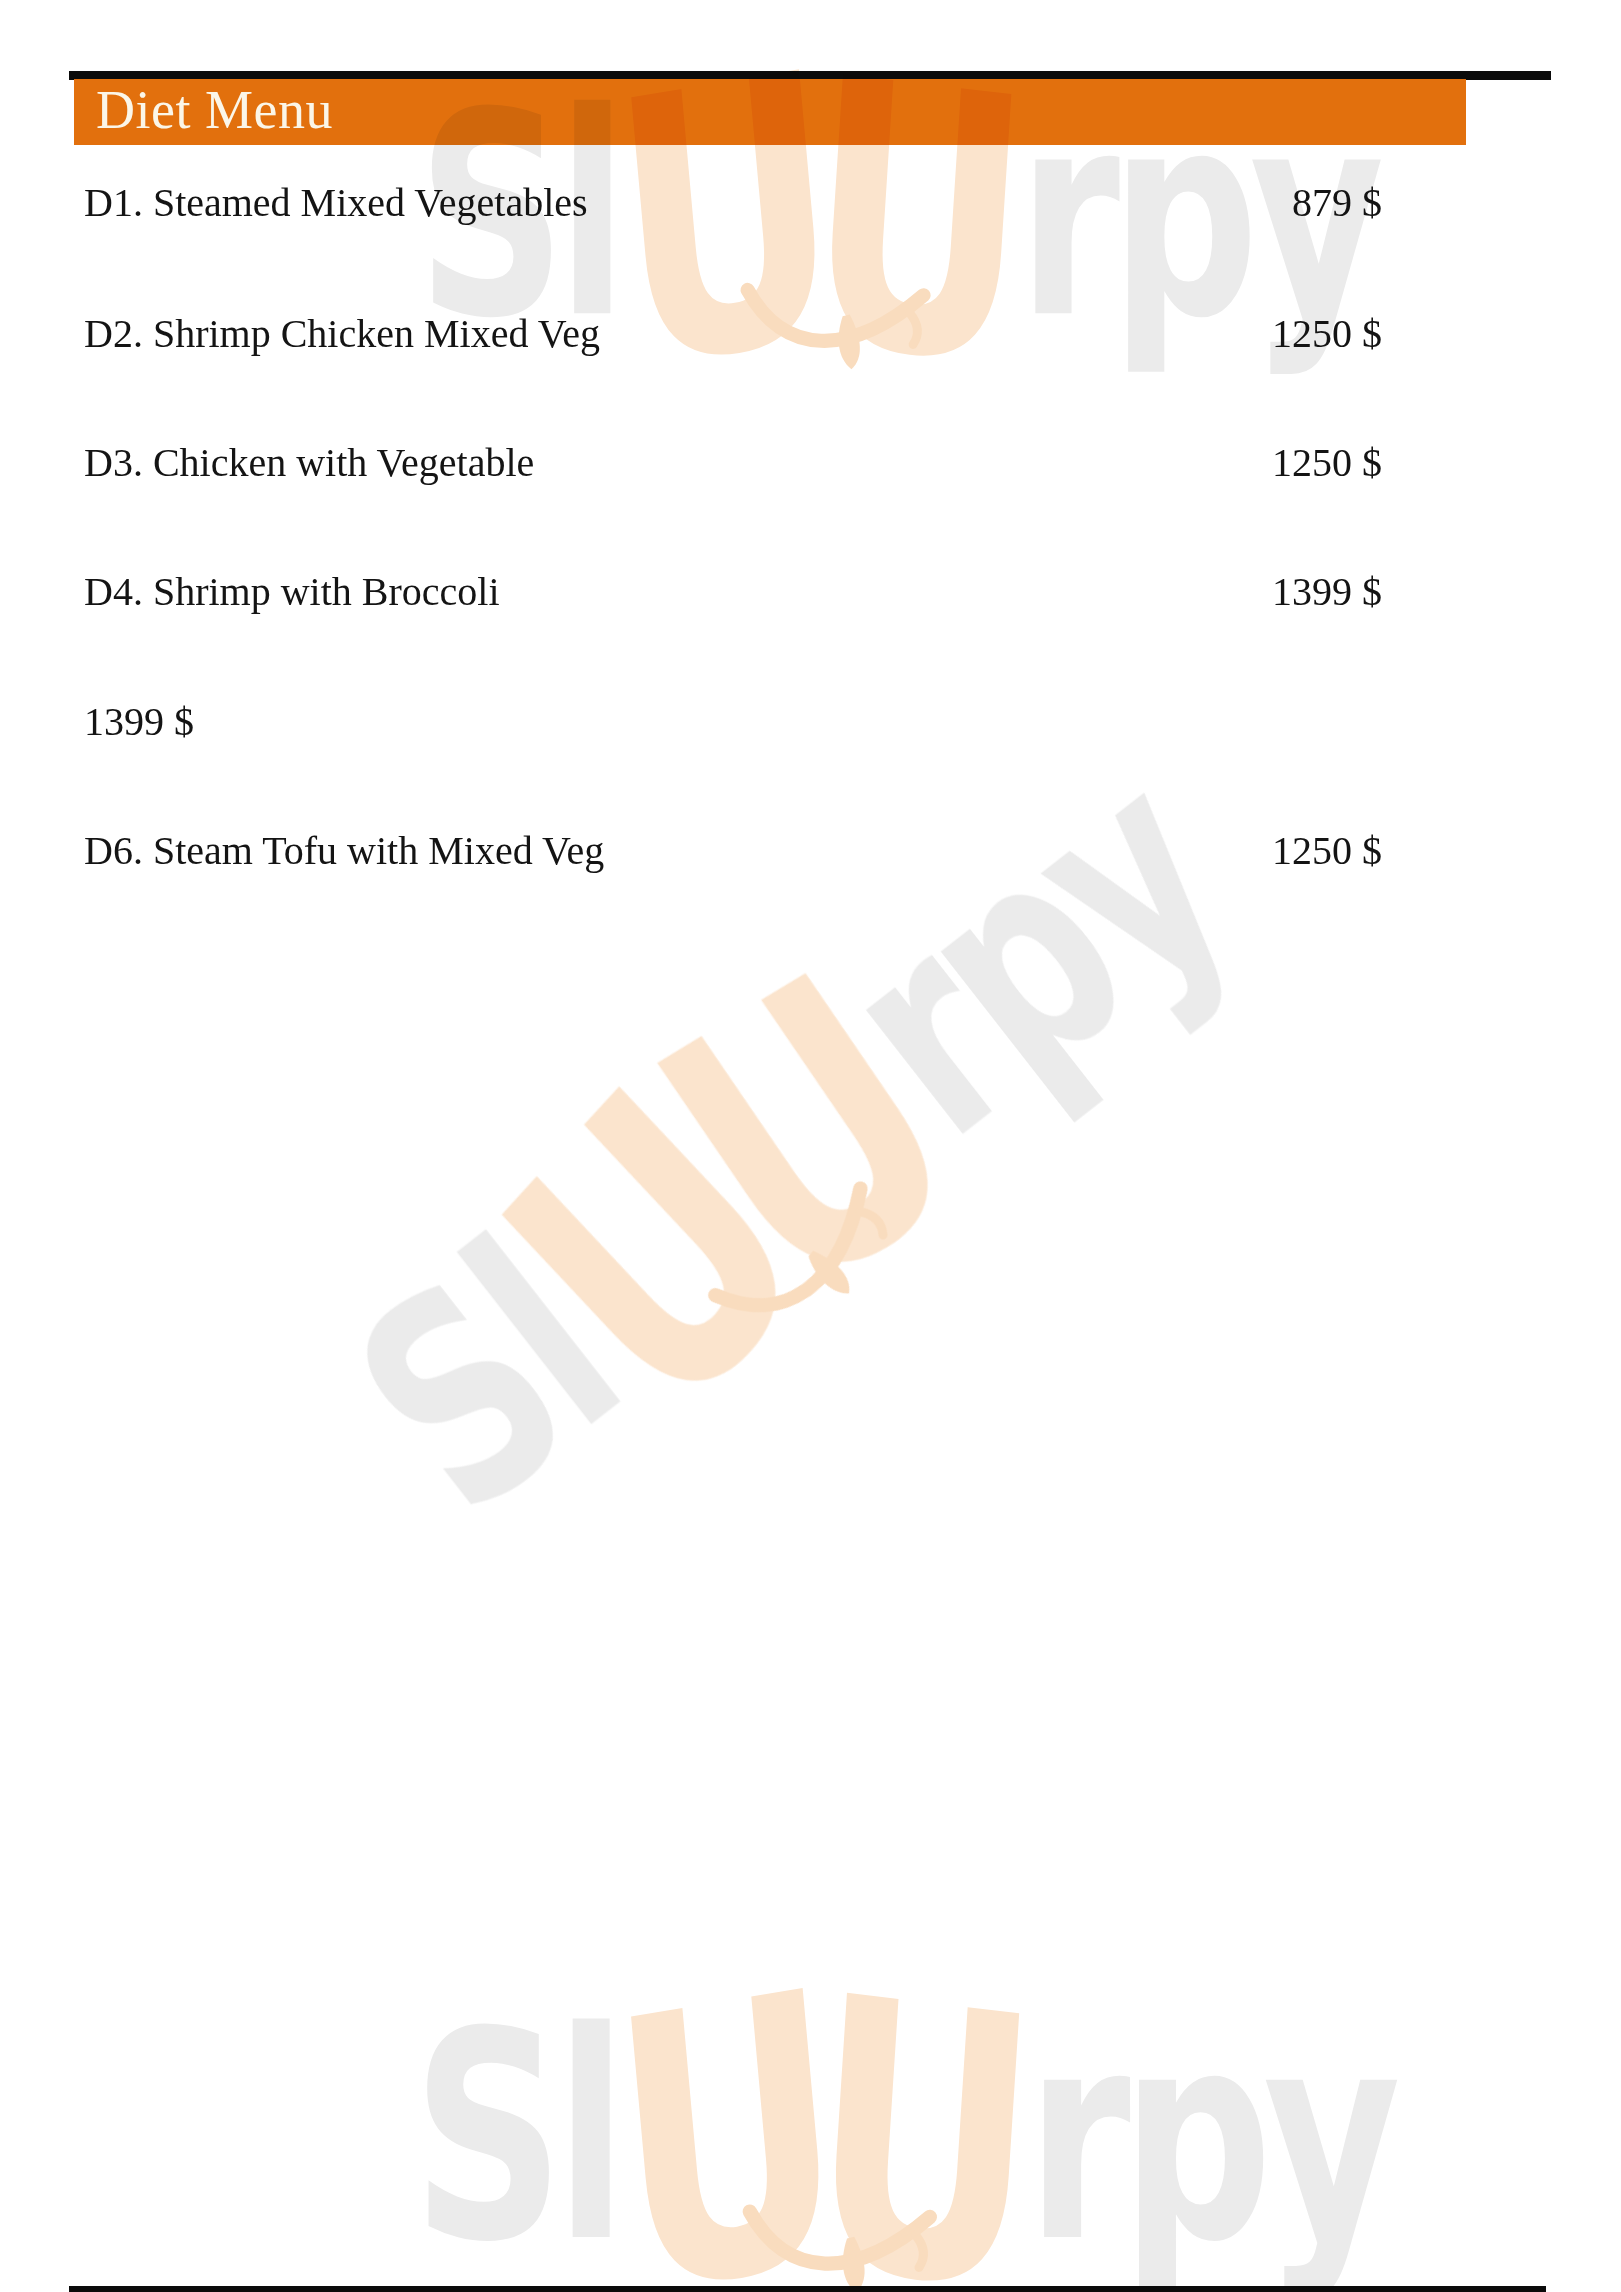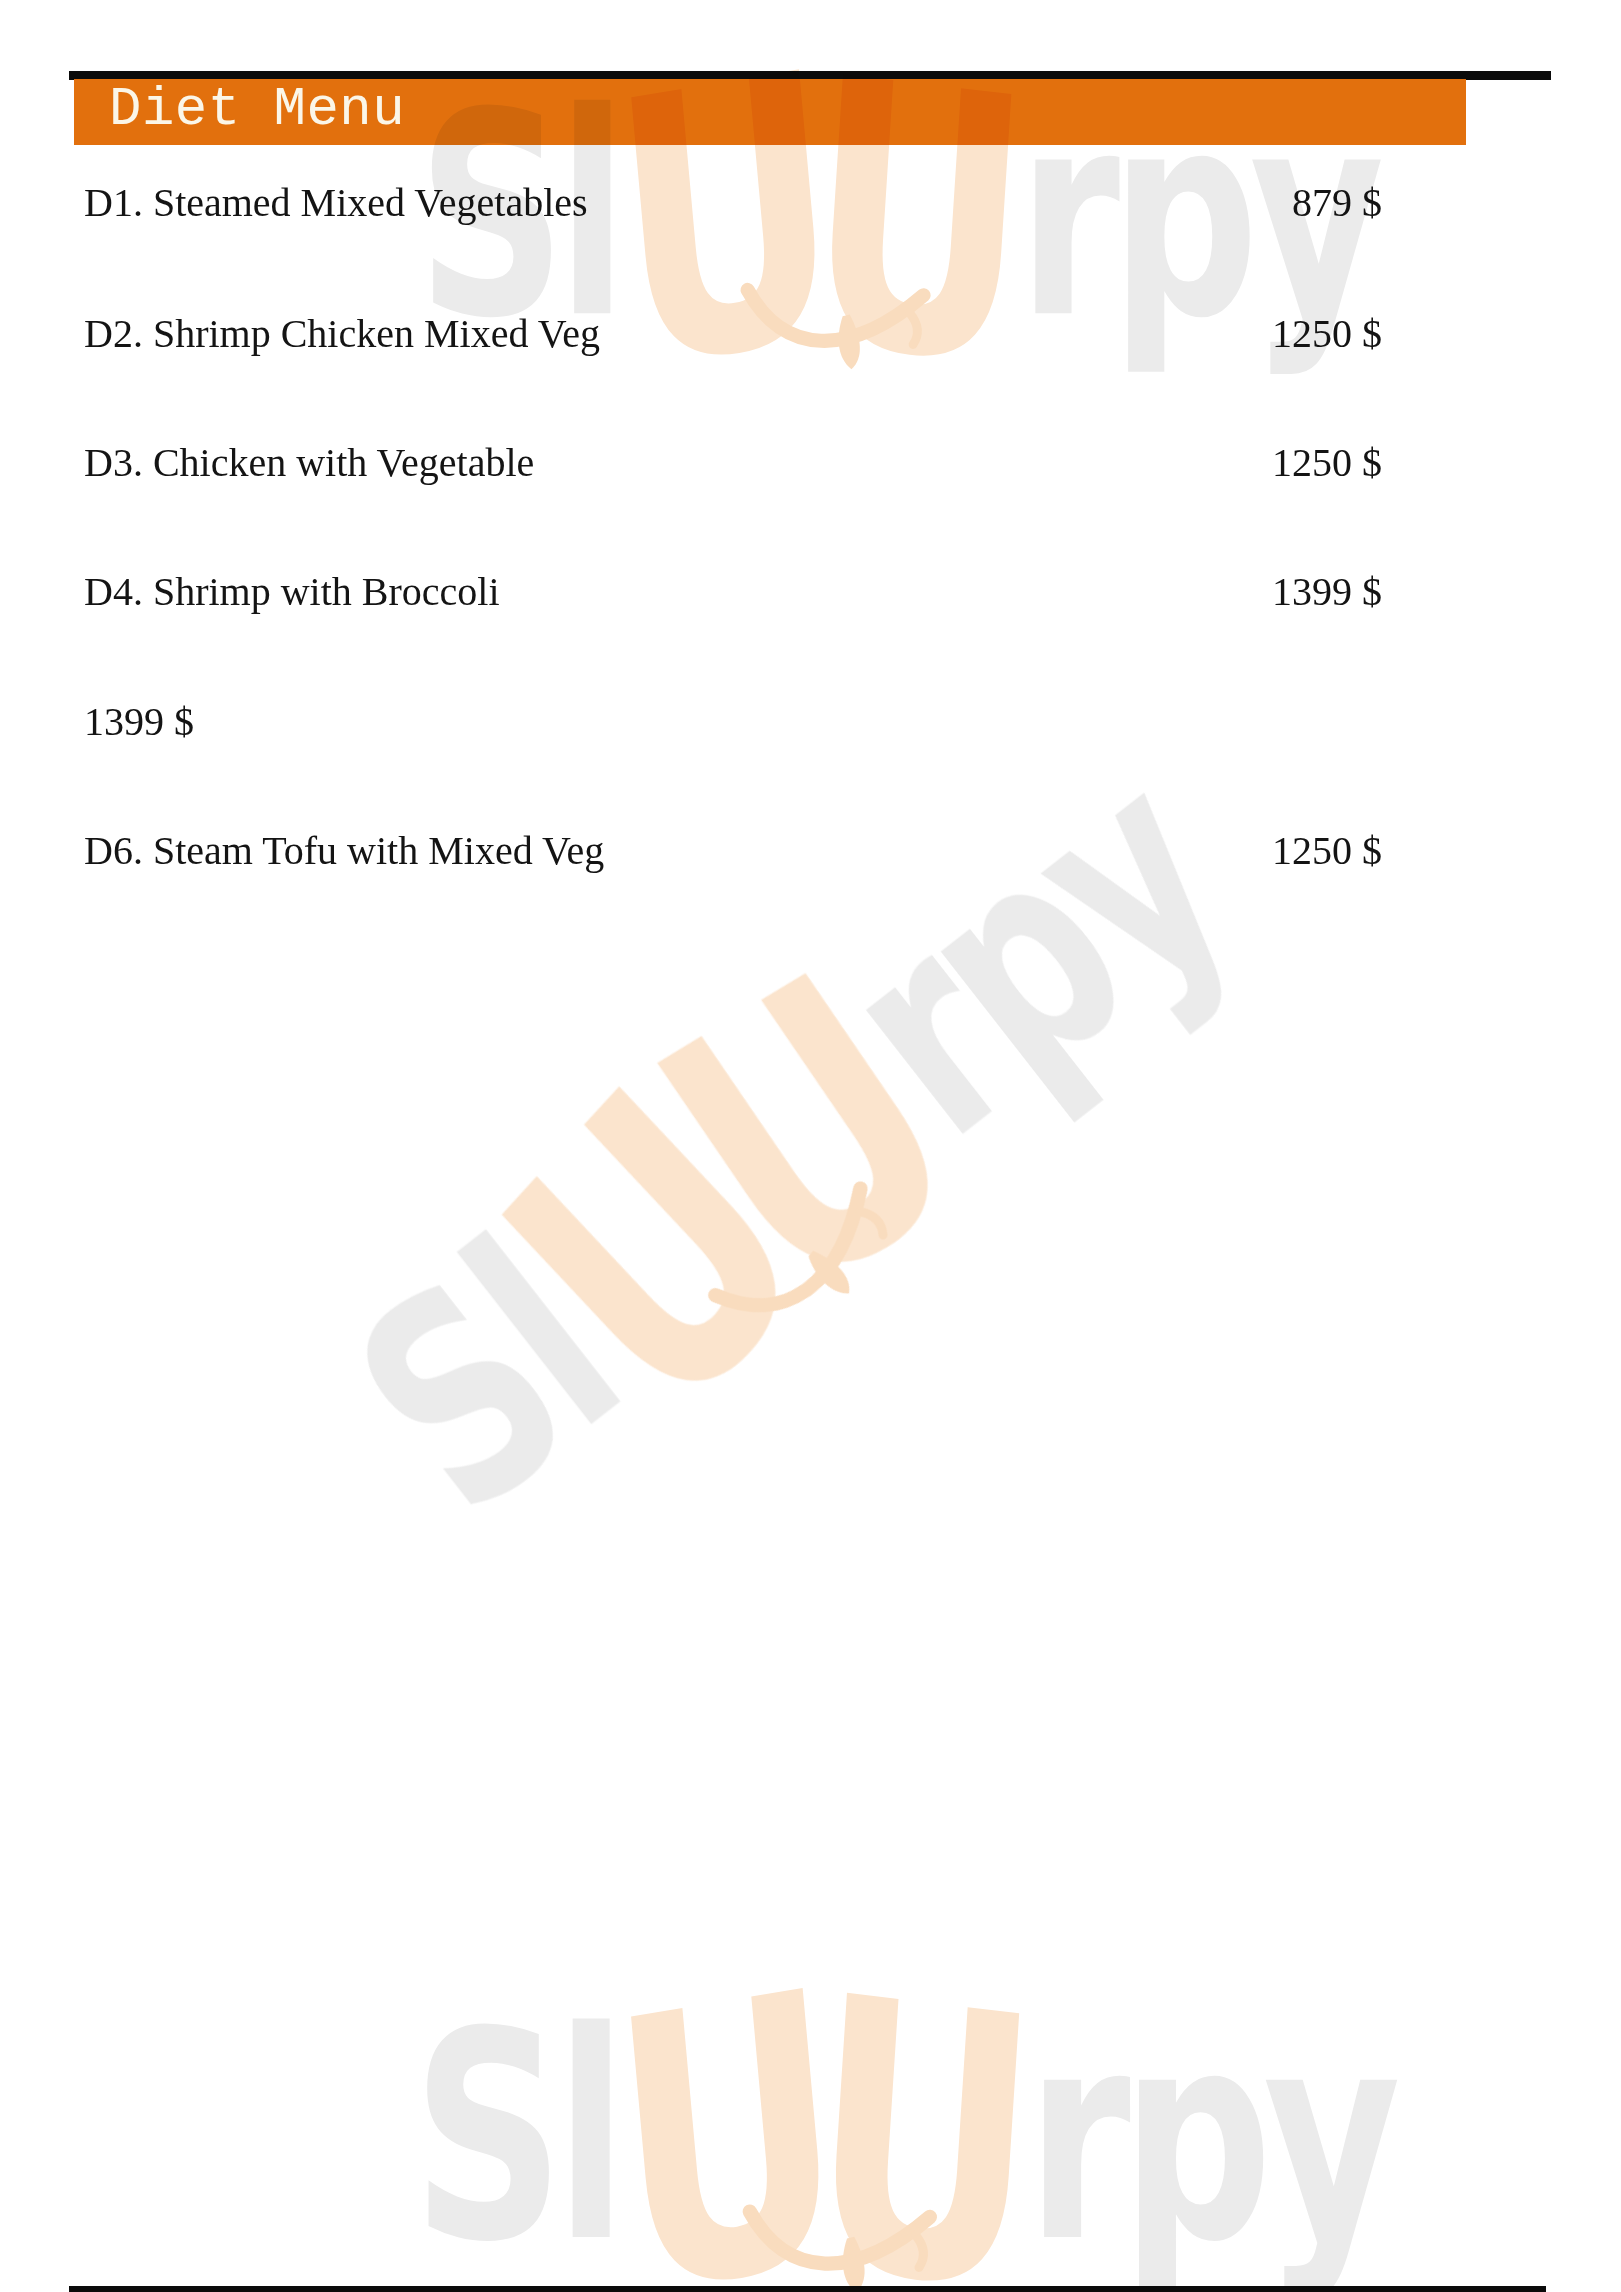--- a/index.html
+++ b/index.html
@@ -24,24 +24,24 @@
   .top-rule{
     position:absolute;left:69px;top:71px;width:1482px;height:8.8px;
     background:var(--bar);
   }
   .header-band{
     position:absolute;left:74px;top:79px;width:1392px;height:66px;
     background:var(--accent);
     display:flex;align-items:center;
   }
   .header-title{
-    font-family:Liberation Mono, monospace;
+    font-family:Liberation Serif, serif;
     font-size:54px;line-height:1;
     color:var(--header_text);
-    padding-left:35px;padding-bottom:3.9px;
+    padding-left:22px;padding-bottom:3.9px;
     letter-spacing:0.5px;
   }
 
   
   .menu-row{
     position:absolute;left:84px;right:239px;height:47px;
     display:flex;justify-content:space-between;align-items:flex-end;
     font-size:40px;line-height:47px;color:var(--text);gap:46px;
   }
   .item-name{white-space:nowrap;}

